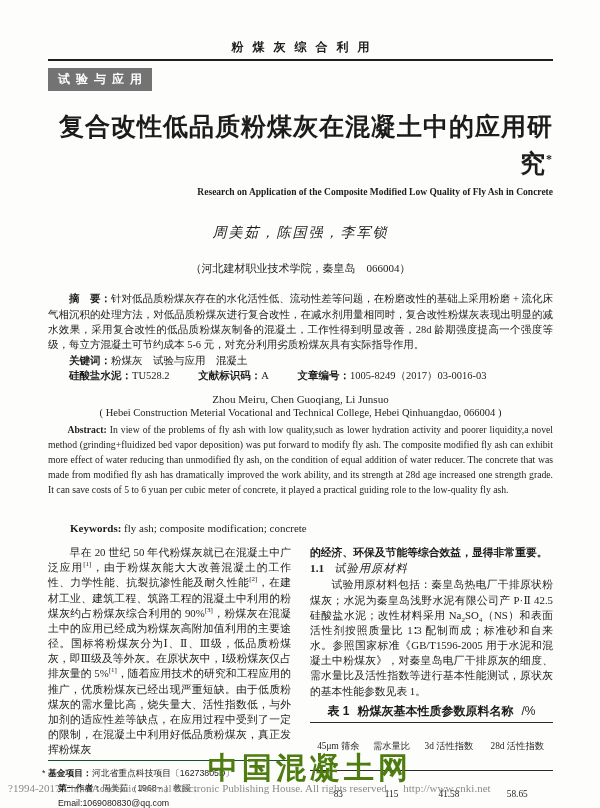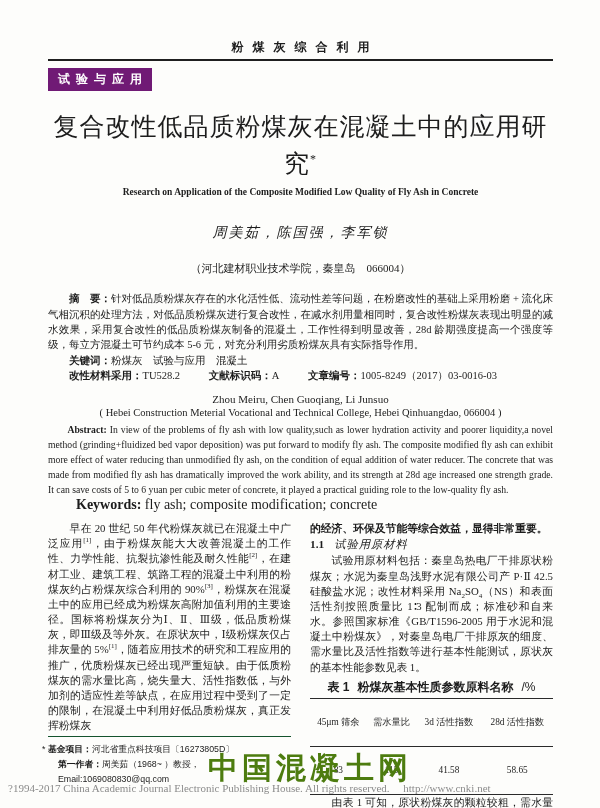--- a/index.html
+++ b/index.html
@@ -10,45 +10,45 @@
   }
   .content { padding:40px 47px 0 48px; }
 
   
   .journal-cn { text-align:center; font-size:12px; font-weight:bold; letter-spacing:9px; padding-left:9px; line-height:14px; }
   .header-row { position:relative; margin-top:6px; height:15px; }
   .issue { position:absolute; left:0; top:0; font-weight:bold; font-size:12px; letter-spacing:1px; }
   .journal-en { text-align:center; font-weight:bold; font-size:12px; letter-spacing:0.4px; }
   .header-rule { border-bottom:2px solid #1f1f1f; margin-top:5px; }
   .section-tag {
-    display:inline-block; margin-top:7px; background:#701a75; color:#fff;
+    display:inline-block; margin-top:7px; background:#737373; color:#fff;
     font-family:"Liberation Sans","DejaVu Sans",sans-serif;
     font-size:12px; font-weight:bold; letter-spacing:6px; padding:3px 4px 3px 10px;
   }
 
   
-  .title-cn { margin-top:20px; text-align:center; font-size:25px; font-weight:normal; letter-spacing:1px; line-height:32px; }
+  .title-cn { margin-top:20px; text-align:right; font-size:25px; font-weight:bold; letter-spacing:1px; line-height:32px; }
   .title-cn sup { font-size:12px; vertical-align:super; }
-  .title-en { margin-top:7px; text-align:center; font-size:9.5px; font-weight:bold; }
+  .title-en { margin-top:7px; text-align:right; font-size:9.5px; font-weight:bold; }
   .authors-cn { margin-top:27px; text-align:center; font-size:14px; font-style:italic; letter-spacing:2px; }
   .affiliation-cn { margin-top:19px; text-align:center; font-size:11px; }
 
   
   .abstract-cn { margin-top:15px; font-size:10.5px; line-height:15.3px; text-align:justify; }
   .abstract-cn .para { text-indent:2em; margin:0; }
   .b { font-weight:bold; }
   .kw-line, .clc-line { text-indent:2em; margin:0; }
   .clc-line .group { margin-right:26px; }
 
   
   .en-authors { margin-top:10px; text-align:center; font-size:11px; }
   .en-affil { margin-top:2px; text-align:center; font-size:10.5px; }
   .abstract-en { margin-top:4px; font-size:9.7px; line-height:15px; text-align:justify; margin-bottom:0; }
   .abstract-en .para, .en-kw { text-indent:2em; margin:0; }
-  .en-kw { font-size:14px; line-height:15px; }
+  .en-kw { font-size:11px; line-height:15px;margin-top:24px; }
 
   
   .columns { display:flex; gap:19px; margin-top:9px; }
   .col { width:243px; font-size:10.8px; line-height:15.15px; text-align:justify; }
   .col p { margin:0; }
   .col .para { text-indent:2em; }
   .col .para.no-indent { text-indent:0;font-weight:bold; }
   sup.ref { font-size:7px; line-height:0; }
   sub.chem { font-size:7px; line-height:0; }
 
@@ -106,21 +106,21 @@
 
     <div class="title-cn"><span>复合改性低品质粉煤灰在混凝土中的应用研究</span><sup>*</sup></div>
     <div class="title-en">Research on Application of the Composite Modified Low Quality of Fly Ash in Concrete</div>
     <div class="authors-cn">周美茹，陈国强，李军锁</div>
     <div class="affiliation-cn">（河北建材职业技术学院，秦皇岛　066004）</div>
 
     <div class="abstract-cn">
       <p class="para"><span class="b">摘　要：</span><span>针对低品质粉煤灰存在的水化活性低、流动性差等问题，在粉磨改性的基础上采用粉磨 + 流化床气相沉积的处理方法，对低品质粉煤灰进行复合改性，在减水剂用量相同时，复合改性粉煤灰表现出明显的减水效果，采用复合改性的低品质粉煤灰制备的混凝土，工作性得到明显改善，28d 龄期强度提高一个强度等级，每立方混凝土可节约成本 5-6 元，对充分利用劣质粉煤灰具有实际指导作用。</span></p>
       <p class="kw-line"><span class="b">关键词：</span><span>粉煤灰　试验与应用　混凝土</span></p>
       <p class="clc-line">
-        <span class="group"><span class="b">改性材料采用：</span><span>TU528.2</span></span>
+        <span class="group"><span class="b">硅酸盐水泥：</span><span>TU528.2</span></span>
         <span class="group"><span class="b">文献标识码：</span><span>A</span></span>
         <span class="group"><span class="b">文章编号：</span><span>1005-8249（2017）03-0016-03</span></span>
       </p>
     </div>
 
     <div class="en-authors">Zhou Meiru, Chen Guoqiang, Li Junsuo</div>
     <div class="en-affil">( Hebei Construction Meterial Vocational and Technical College, Hebei Qinhuangdao, 066004 )</div>
     <div class="abstract-en">
       <p class="para"><span class="b">Abstract:</span> <span>In view of the problems of fly ash with low quality,such as lower hydration activity and poorer liquidity,a novel method (grinding+fluidized bed vapor deposition) was put forward to modify fly ash. The composite modified fly ash can exhibit more effect of water reducing than unmodified fly ash, on the condition of equal addition of water reducer. The concrete that was made from modified fly ash has dramatically improved the work ability, and its strength at 28d age increased one strength grade. It can save costs of 5 to 6 yuan per cubic meter of concrete, it played a practical guiding role to the low-quality fly ash.</span></p>
       <p class="en-kw"><span class="b">Keywords:</span> <span>fly ash; composite modification; concrete</span></p>

